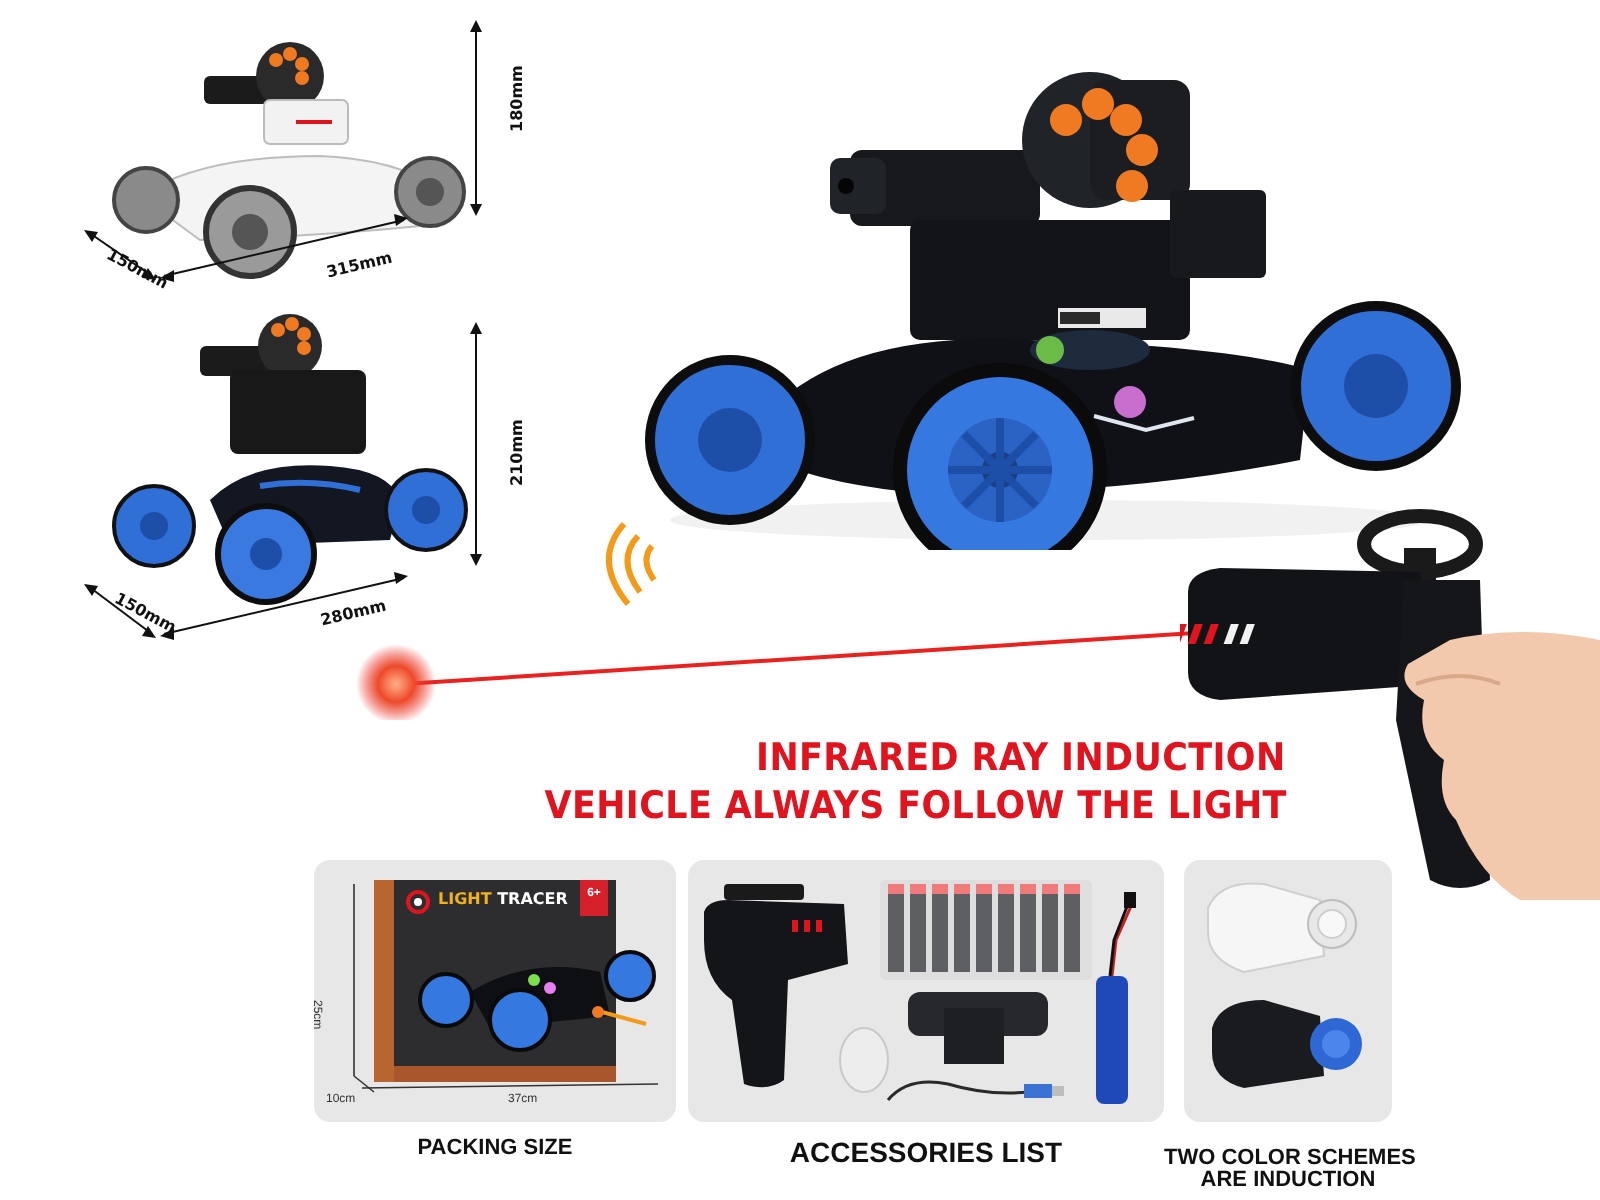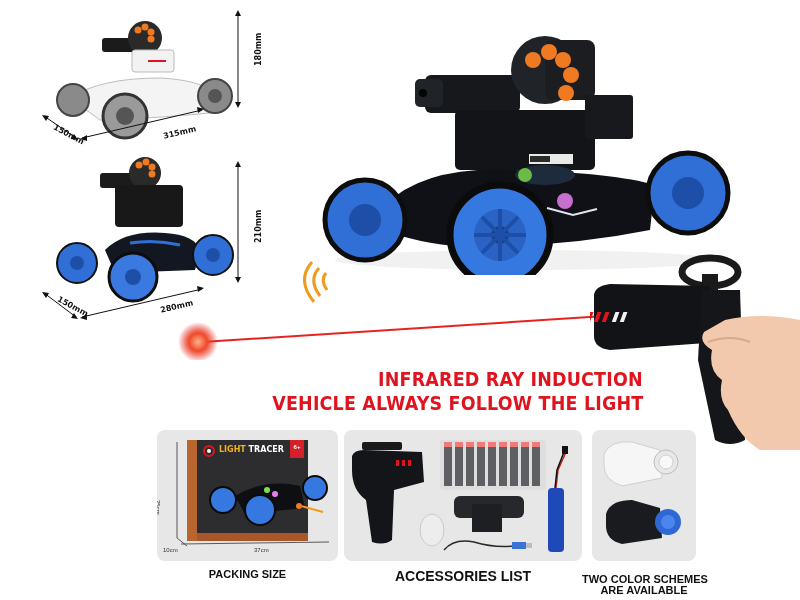--- a/index.html
+++ b/index.html
@@ -294,14 +294,14 @@
     </g>
     <g>
       <path d="M14 84 Q18 70 40 70 L68 78 L70 108 L30 114 Q14 110 14 96 Z" fill="#1a1b1e"></path>
       <circle cx="76" cy="92" r="13" fill="#2e68d4"></circle>
       <circle cx="76" cy="92" r="7" fill="#4a86ec"></circle>
     </g>
   </svg>
 </div>
 <div class="caption" style="left:582px;top:574px;width:124px;font-size:11px;line-height:11px;">
   <div>TWO COLOR SCHEMES</div>
-  <div>ARE AVAILABLE</div>
+  <div>ARE INDUCTION</div>
 </div>
 
 </body></html>

